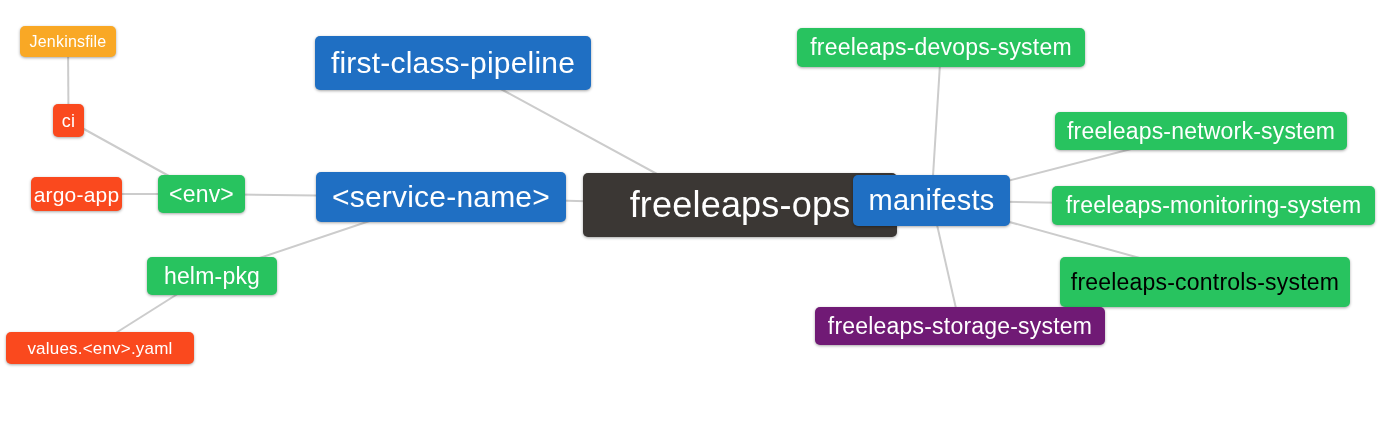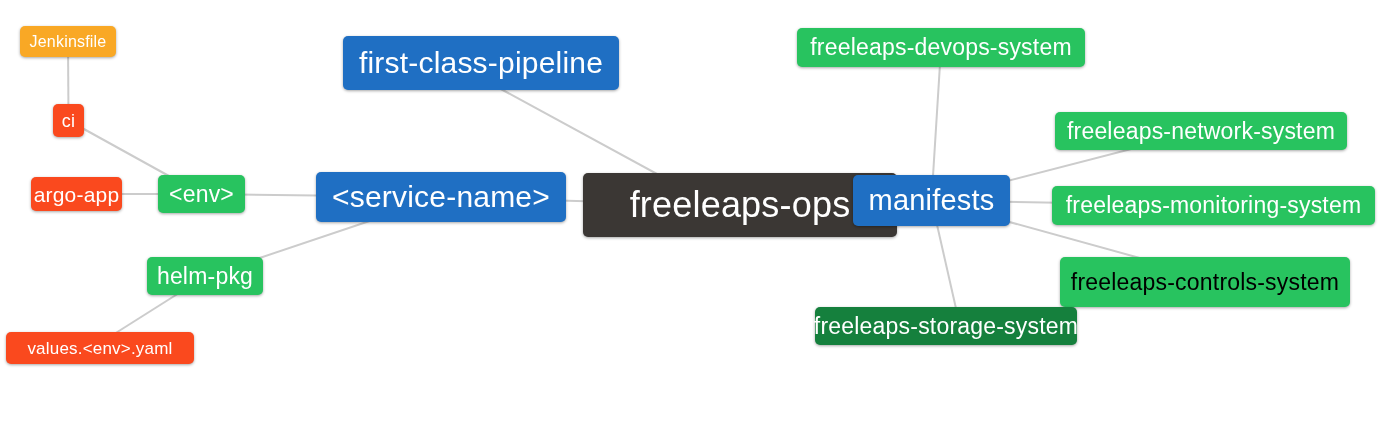--- a/index.html
+++ b/index.html
@@ -57,24 +57,24 @@
       <line x1="931.5" y1="200.5" x2="1201" y2="131" stroke="#cccccc" stroke-width="2"></line>
       <line x1="931.5" y1="200.5" x2="1213.5" y2="205.5" stroke="#cccccc" stroke-width="2"></line>
       <line x1="931.5" y1="200.5" x2="1205" y2="276" stroke="#cccccc" stroke-width="2"></line>
       <line x1="931.5" y1="200.5" x2="960" y2="326" stroke="#cccccc" stroke-width="2"></line>
     </svg>
 
   <div class="node" style="left: 20px; top: 26px; width: 96px; height: 31px; font-size: 16px; background: rgb(249, 168, 37); color: rgb(255, 255, 255);">Jenkinsfile</div>
   <div class="node" style="left: 53px; top: 104px; width: 31px; height: 33px; font-size: 18px; background: rgb(250, 73, 30); color: rgb(255, 255, 255);">ci</div>
   <div class="node" style="left: 31px; top: 177px; width: 91px; height: 34px; font-size: 21px; background: rgb(250, 73, 30); color: rgb(255, 255, 255);">argo-app</div>
   <div class="node" style="left: 158px; top: 175px; width: 87px; height: 38px; font-size: 23px; background: rgb(40, 195, 95); color: rgb(255, 255, 255);">&lt;env&gt;</div>
-  <div class="node" style="left: 147px; top: 257px; width: 116px; height: 38px; font-size: 23px; background: rgb(40, 195, 95); color: rgb(255, 255, 255);">helm-pkg</div>
+  <div class="node" style="left: 147px; top: 257px; width: 130px; height: 38px; font-size: 23px; background: rgb(40, 195, 95); color: rgb(255, 255, 255);">helm-pkg</div>
   <div class="node" style="left: 6px; top: 332px; width: 188px; height: 32px; font-size: 17px; background: rgb(250, 73, 30); color: rgb(255, 255, 255);">values.&lt;env&gt;.yaml</div>
-  <div class="node" style="left: 315px; top: 36px; width: 276px; height: 54px; font-size: 30px; background: rgb(31, 111, 195); color: rgb(255, 255, 255); margin-left: 28px;">first-class-pipeline</div>
+  <div class="node" style="left: 315px; top: 36px; width: 276px; height: 54px; font-size: 30px; background: rgb(31, 111, 195); color: rgb(255, 255, 255);">first-class-pipeline</div>
   <div class="node" style="left: 316px; top: 172px; width: 250px; height: 50px; font-size: 30px; background: rgb(31, 111, 195); color: rgb(255, 255, 255);">&lt;service-name&gt;</div>
   <div class="node" style="left: 583px; top: 173px; width: 314px; height: 64px; font-size: 36px; background: rgb(59, 55, 52); color: rgb(255, 255, 255);">freeleaps-ops</div>
   <div class="node" style="left: 853px; top: 175px; width: 157px; height: 51px; font-size: 29px; background: rgb(31, 111, 195); color: rgb(255, 255, 255);">manifests</div>
   <div class="node" style="left: 797px; top: 28px; width: 288px; height: 39px; font-size: 23px; background: rgb(40, 195, 95); color: rgb(255, 255, 255); text-align: right;">freeleaps-devops-system</div>
   <div class="node" style="left: 1055px; top: 112px; width: 292px; height: 38px; font-size: 23px; background: rgb(40, 195, 95); color: rgb(255, 255, 255);">freeleaps-network-system</div>
   <div class="node" style="left: 1052px; top: 186px; width: 323px; height: 39px; font-size: 23px; background: rgb(40, 195, 95); color: rgb(255, 255, 255);">freeleaps-monitoring-system</div>
   <div class="node" style="left: 1060px; top: 257px; width: 290px; height: 50px; font-size: 23px; background: rgb(40, 195, 95); color: #000000; text-align: right;">freeleaps-controls-system</div>
-  <div class="node" style="left: 815px; top: 307px; width: 262px; height: 38px; font-size: 23px; background: #15803d; color: rgb(255, 255, 255);">freeleaps-storage-system</div>
+  <div class="node" style="left: 815px; top: 307px; width: 290px; height: 38px; font-size: 23px; background: #701a75; color: rgb(255, 255, 255);">freeleaps-storage-system</div>
 </div>
 
 </body></html>

